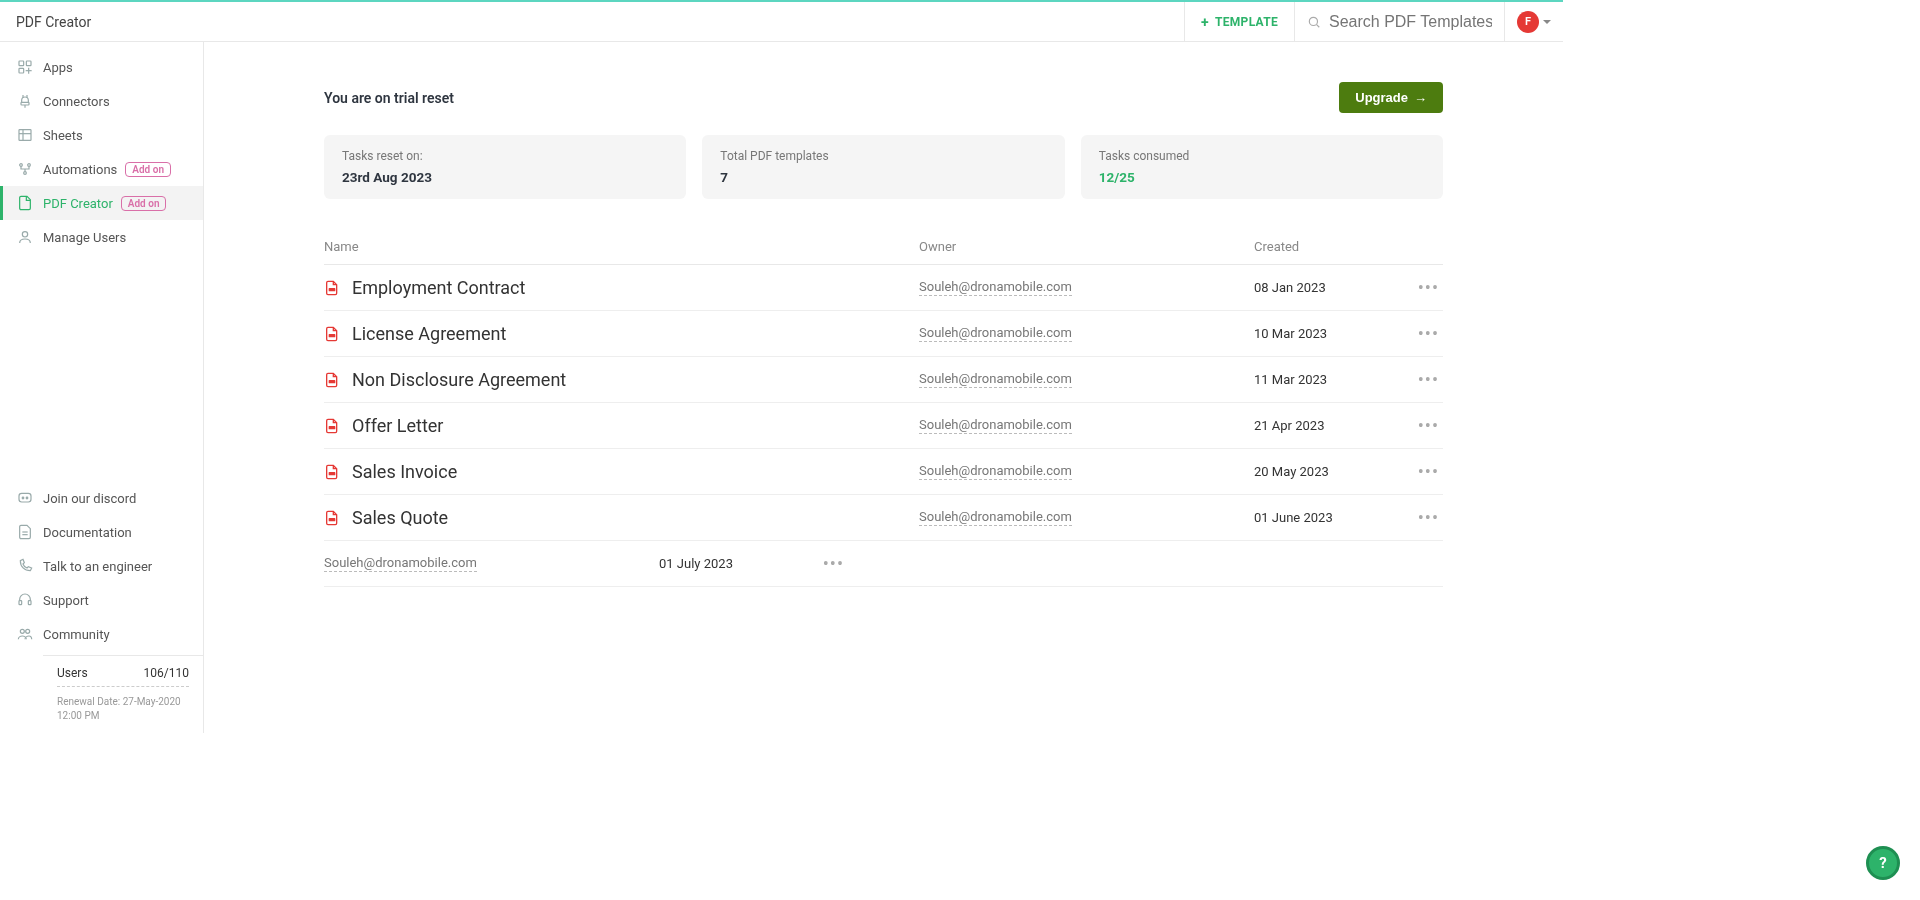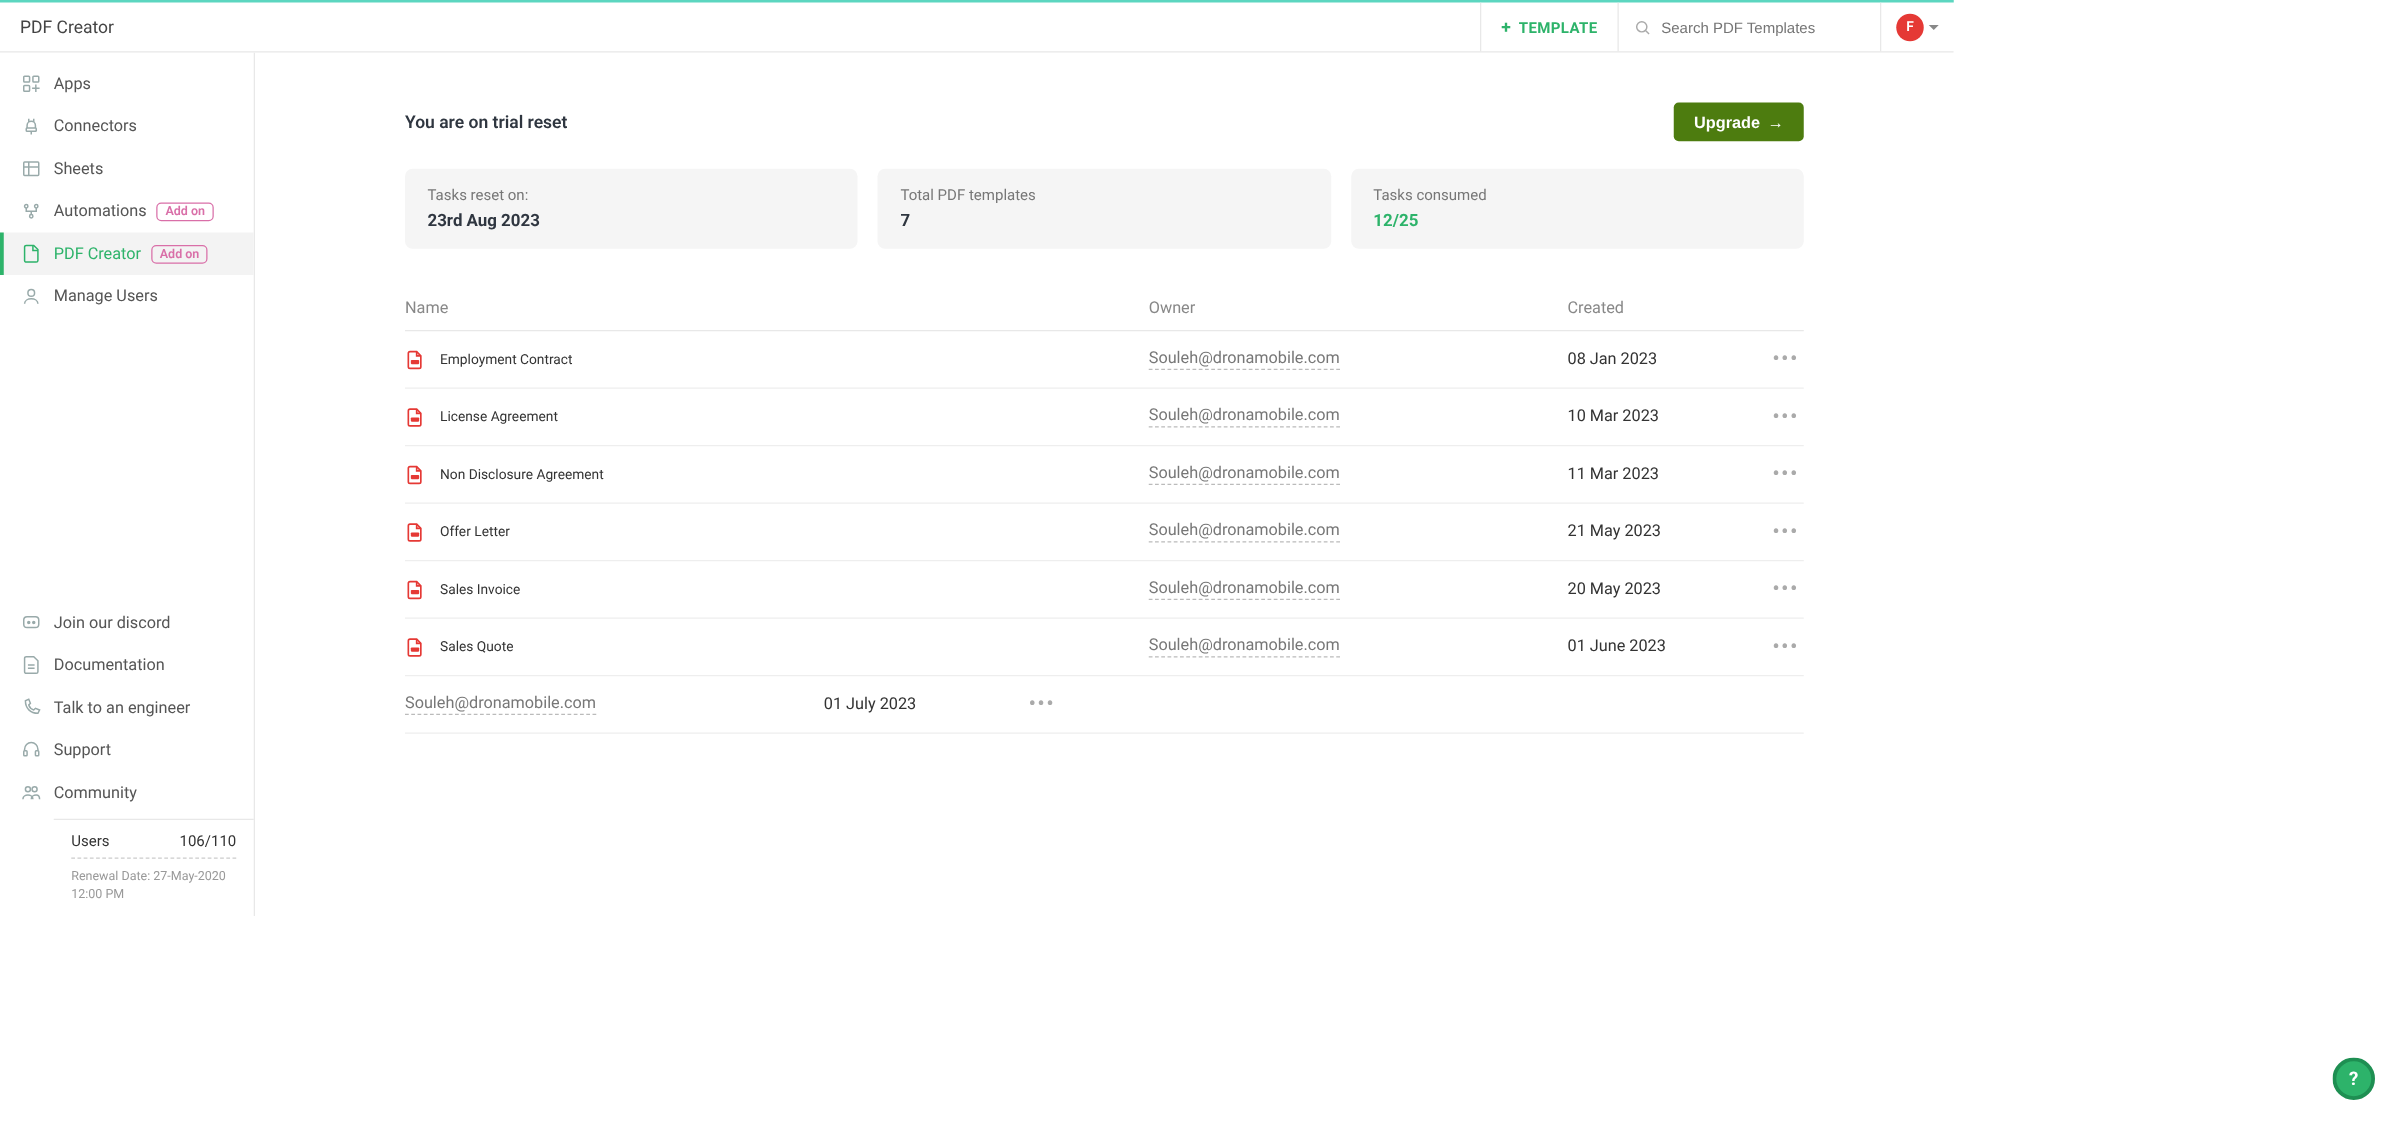--- a/index.html
+++ b/index.html
@@ -80,21 +80,21 @@
     display: flex;
     align-items: center;
     height: 100%;
     border-left: 1px solid #e8e8e8;
     padding: 0 12px;
     width: 210px;
   }
   .search-area svg { width: 14px; height: 14px; color: #aaa; margin-right: 8px; flex-shrink: 0; }
   .search-area input {
     border: none; outline: none;
-    font-size: 12px;
+    font-size: 16px;
     color: #555;
     width: 100%;
   }
   .avatar-area {
     display: flex;
     align-items: center;
     height: 100%;
     border-left: 1px solid #e8e8e8;
     padding: 0 12px;
     cursor: pointer;
@@ -238,21 +238,21 @@
   .col-owner { flex: 0 0 335px; }
   .col-created { flex: 0 0 145px; }
   .col-actions { flex: 0 0 40px; }
 
   .table-row {
     display: flex;
     align-items: center;
     padding: 12px 0;
     border-bottom: 1px solid #eee;
   }
-  .tname { display: flex; align-items: center; gap: 12px; color: #333; font-size: 11px; }
+  .tname { display: flex; align-items: center; gap: 12px; color: #333; font-size: 18px; }
   .pdf-icon {
     width: 16px; height: 18px;
     position: relative;
   }
   .pdf-icon svg { width: 16px; height: 18px; color: #e53935; }
   .towner {
     color: #777;
     font-size: 13px;
     border-bottom: 1px dashed #bbb;
     display: inline-block;
@@ -496,21 +496,21 @@
           <div class="table-row">
             <div class="col-name tname">
               <span class="pdf-icon"><svg viewBox="0 0 24 24" fill="none" stroke="currentColor" stroke-width="2">
                   <path d="M6 2h8l5 5v13a2 2 0 0 1-2 2H6a2 2 0 0 1-2-2V4a2 2 0 0 1 2-2z"></path>
                   <path d="M14 2v5h5"></path>
                   <rect x="7" y="12" width="10" height="5" rx="1" fill="currentColor" stroke="none"></rect>
                 </svg></span>
               <span>Offer Letter</span>
             </div>
             <div class="col-owner"><span class="towner">Souleh@dronamobile.com</span></div>
-            <div class="col-created tcreated">21 May 2023</div>
+            <div class="col-created tcreated">21 Apr 2023</div>
             <div class="col-actions row-actions">•••</div>
           </div>
           <div class="table-row">
             <div class="col-name tname">
               <span class="pdf-icon"><svg viewBox="0 0 24 24" fill="none" stroke="currentColor" stroke-width="2">
                   <path d="M6 2h8l5 5v13a2 2 0 0 1-2 2H6a2 2 0 0 1-2-2V4a2 2 0 0 1 2-2z"></path>
                   <path d="M14 2v5h5"></path>
                   <rect x="7" y="12" width="10" height="5" rx="1" fill="currentColor" stroke="none"></rect>
                 </svg></span>
               <span>Sales Invoice</span>

